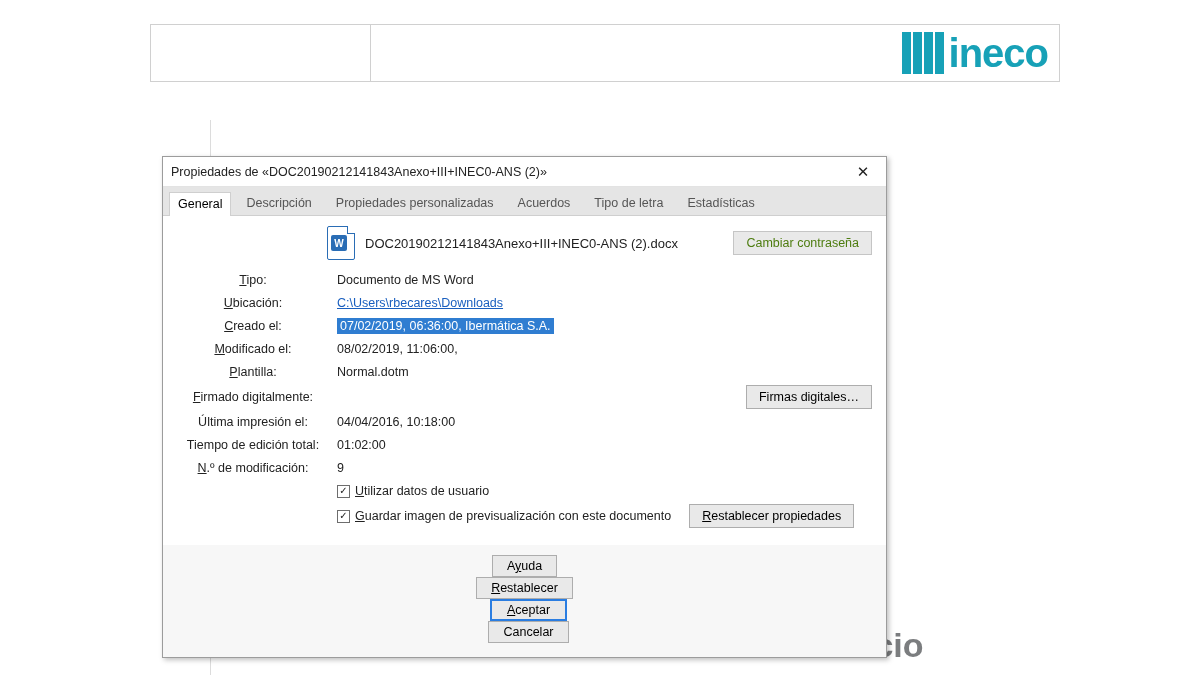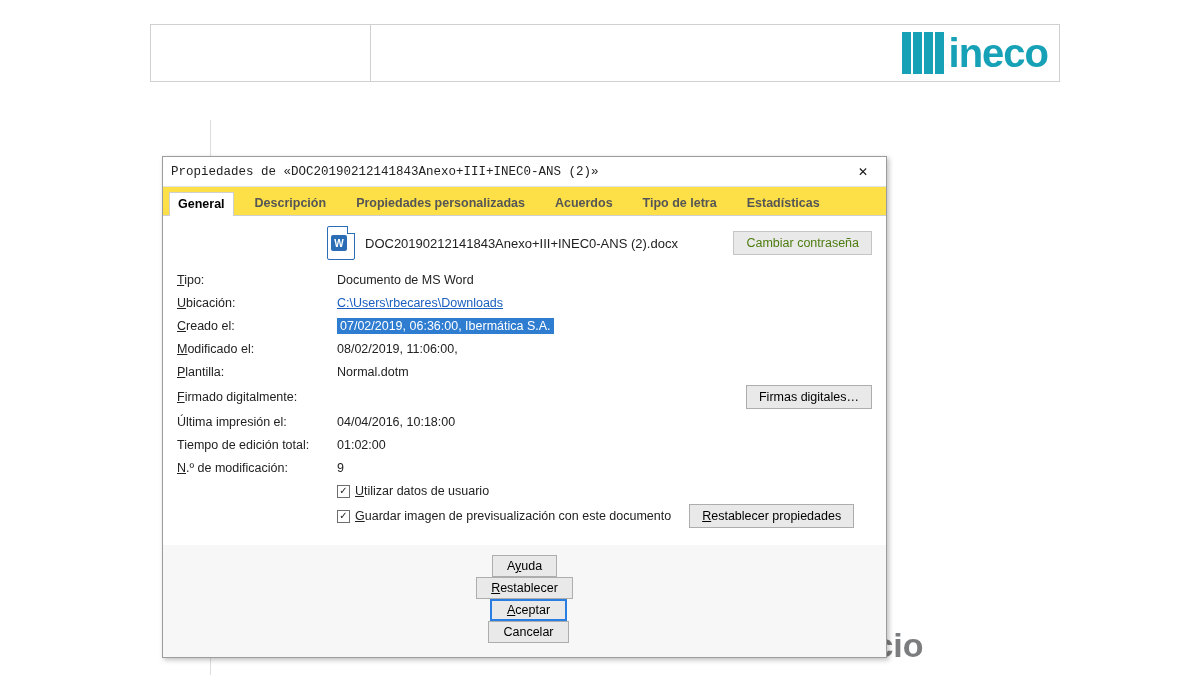--- a/index.html
+++ b/index.html
@@ -70,37 +70,35 @@
     box-shadow: 2px 2px 5px rgba(0,0,0,0.25);
   }
   .titlebar {
     height: 30px;
     background: #ffffff;
     border-bottom: 1px solid #e3e3e3;
     display: flex;
     align-items: center;
     padding: 0 8px;
     font-size: 12.5px;
-    font-family: Liberation Mono, monospace;
   }
   .titlebar .title { flex: 1; }
   .titlebar .close {
     width: 30px; height: 24px;
     display:flex; align-items:center; justify-content:center;
     font-size: 15px;
     cursor: pointer;
   }
   .tabs {
     display: flex;
-    gap: 12px;
+    gap: 6px;
     padding: 4px 6px 0 6px;
-    background: #fde047;
+    background: #e5e5e5;
     border-bottom: 1px solid #cfcfcf;
     font-size: 12.5px;
-    font-weight: bold;
   }
   .tab {
     padding: 4px 8px 5px 8px;
     color: #555;
     cursor: pointer;
     border: 1px solid transparent;
     border-bottom: none;
   }
   .tab.active {
     background: #fff;
@@ -151,21 +149,21 @@
     font-size:12.5px;
   }
   .proprow {
     display:flex;
     align-items:center;
     margin: 3px 0;
     min-height: 20px;
   }
   .proprow .label {
     width: 160px;
-    text-align: left;
+    text-align: center;
     padding-right: 8px;
     color:#222;
     font-size:12.5px;
   }
   .proprow .value {
     flex: 1;
     font-size:12.5px;
     color:#222;
   }
   .proprow .value a { color:#1a5fbf; text-decoration: underline; }

